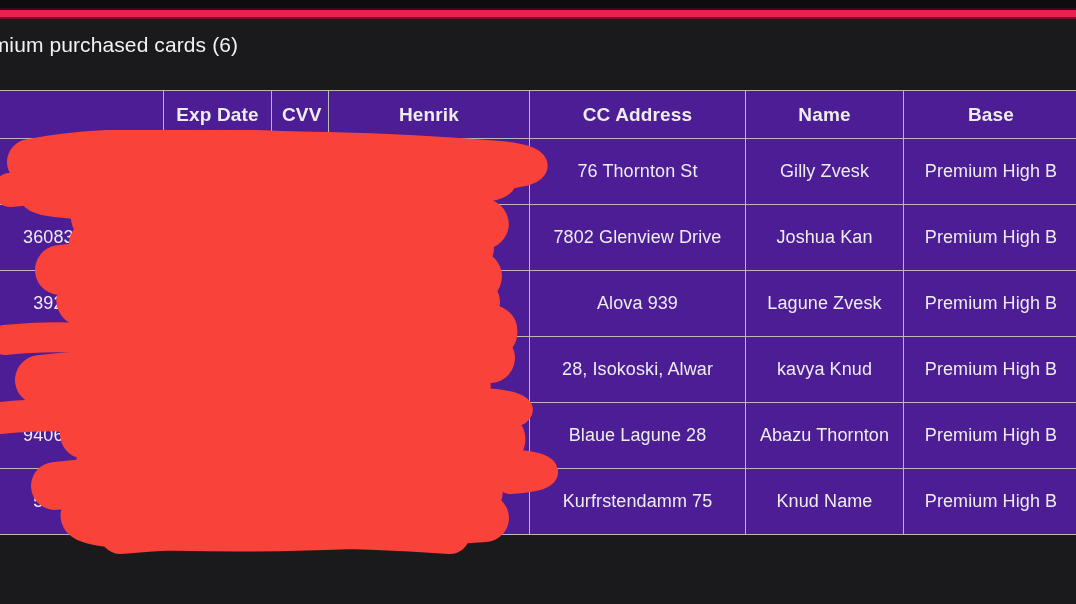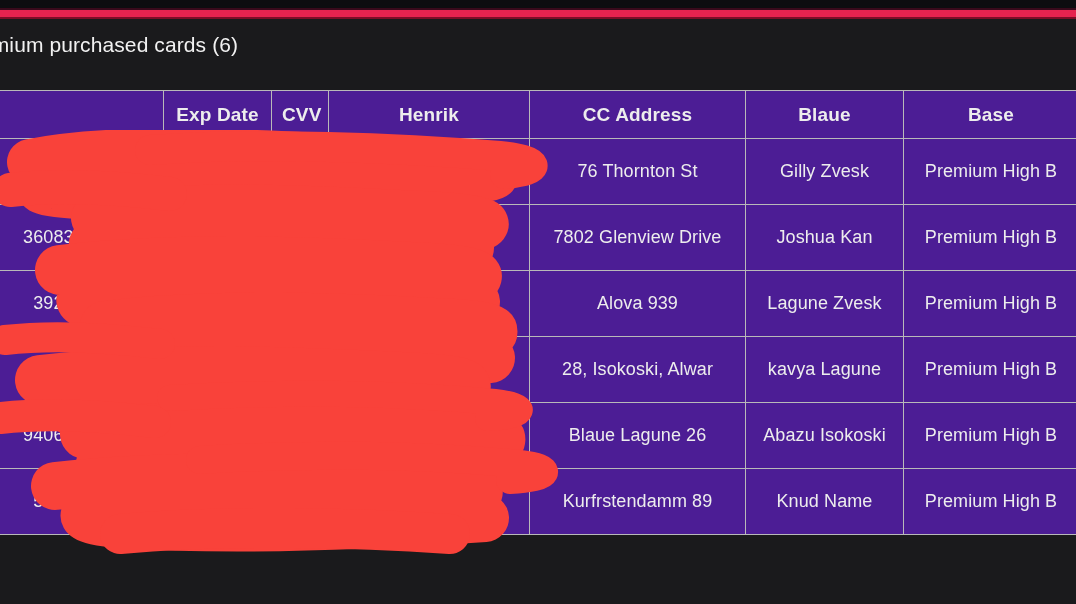--- a/index.html
+++ b/index.html
@@ -117,21 +117,21 @@
     <col class="col-name">
     <col class="col-base">
   </colgroup>
   <thead>
     <tr>
       <th></th>
       <th>Exp Date</th>
       <th>CVV</th>
       <th>Henrik</th>
       <th>CC Address</th>
-      <th>Blaue</th>
+      <th>Name</th>
       <th>Base</th>
     </tr>
   </thead>
   <tbody>
     <tr>
       <td>428991</td>
       <td></td>
       <td></td>
       <td>UNITED KINGDOM</td>
       <td>76 Thornton St</td>
@@ -155,38 +155,38 @@
       <td>Alova 939</td>
       <td>Lagune Zvesk</td>
       <td>Premium High B</td>
     </tr>
     <tr>
       <td>502489</td>
       <td></td>
       <td></td>
       <td></td>
       <td>28, Isokoski, Alwar</td>
-      <td>kavya Lagune</td>
+      <td>kavya Knud</td>
       <td>Premium High B</td>
     </tr>
     <tr>
       <td>9406030</td>
       <td></td>
       <td></td>
       <td>SH</td>
-      <td>Blaue Lagune 26</td>
-      <td>Abazu Isokoski</td>
+      <td>Blaue Lagune 28</td>
+      <td>Abazu Thornton</td>
       <td>Premium High B</td>
     </tr>
     <tr>
       <td>58771</td>
       <td></td>
       <td></td>
       <td></td>
-      <td>Kurfrstendamm 89</td>
+      <td>Kurfrstendamm 75</td>
       <td>Knud Name</td>
       <td>Premium High B</td>
     </tr>
   </tbody>
 </table>
 
 <div id="redaction">
   <svg width="600" height="430" viewBox="0 0 600 430" xmlns="http://www.w3.org/2000/svg">
     <g fill="none" stroke="#f9423a" stroke-linecap="round" stroke-linejoin="round">
       <path d="M30 32 C 120 14, 260 22, 390 30 C 460 34, 500 40, 495 46 C 488 54, 360 52, 250 50 C 160 48, 90 48, 55 54 C 30 58, 35 64, 80 66 C 170 70, 330 66, 430 62" stroke-width="46" opacity="1"></path>

